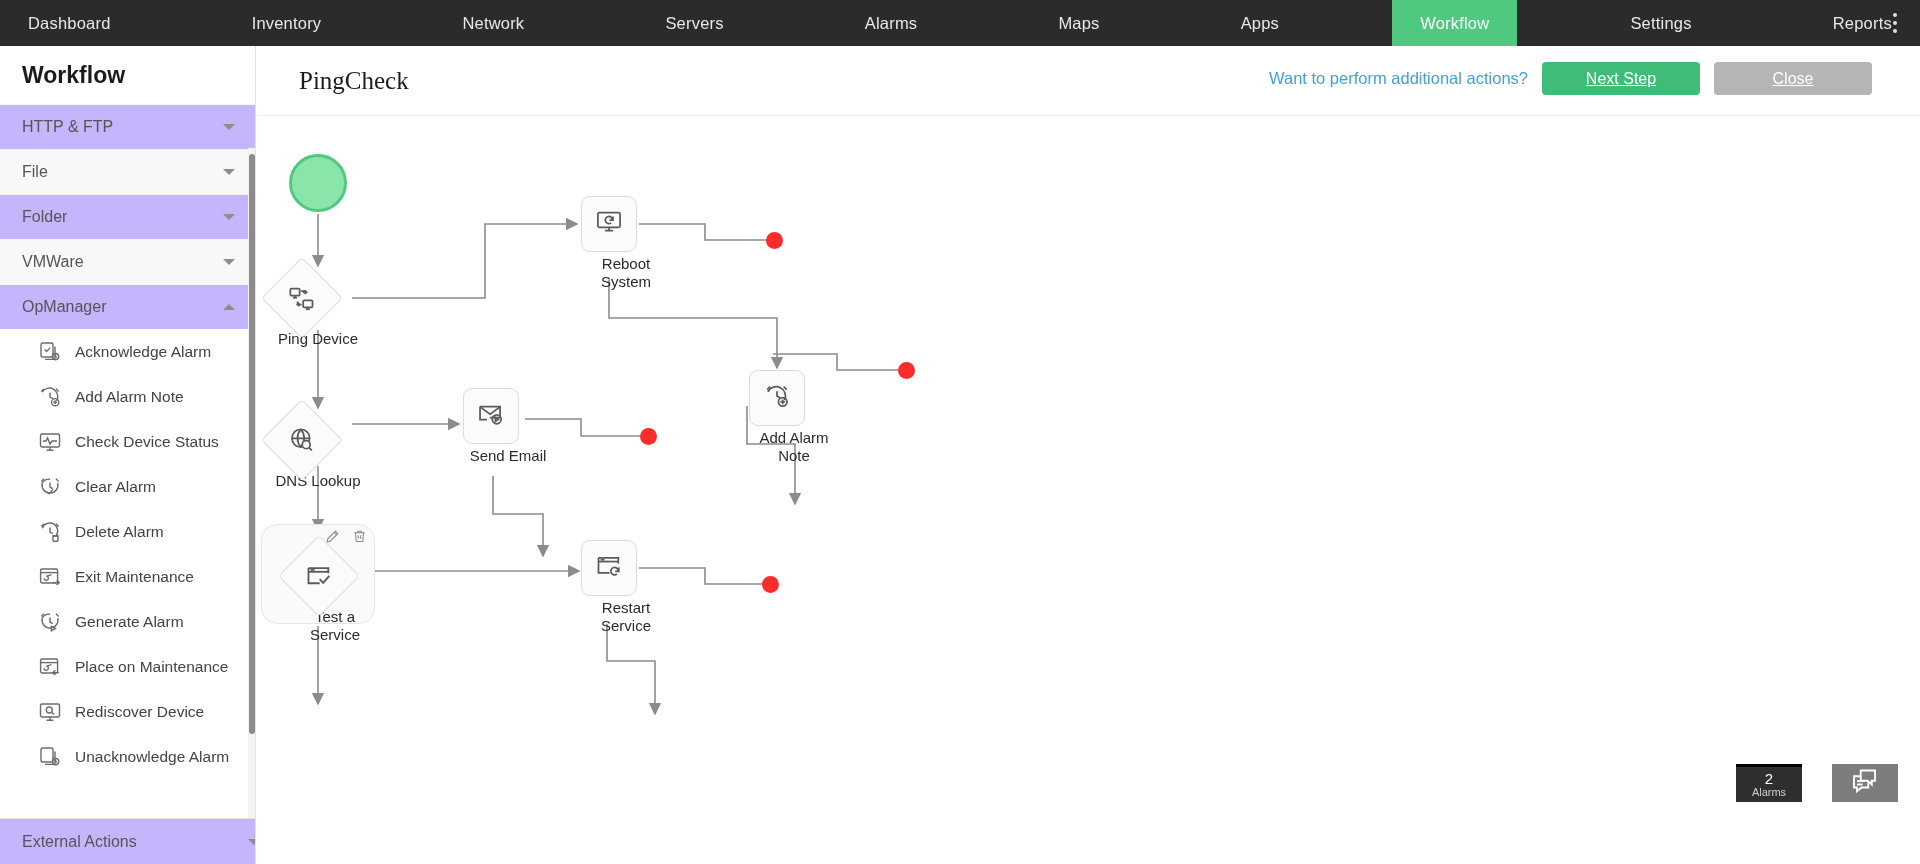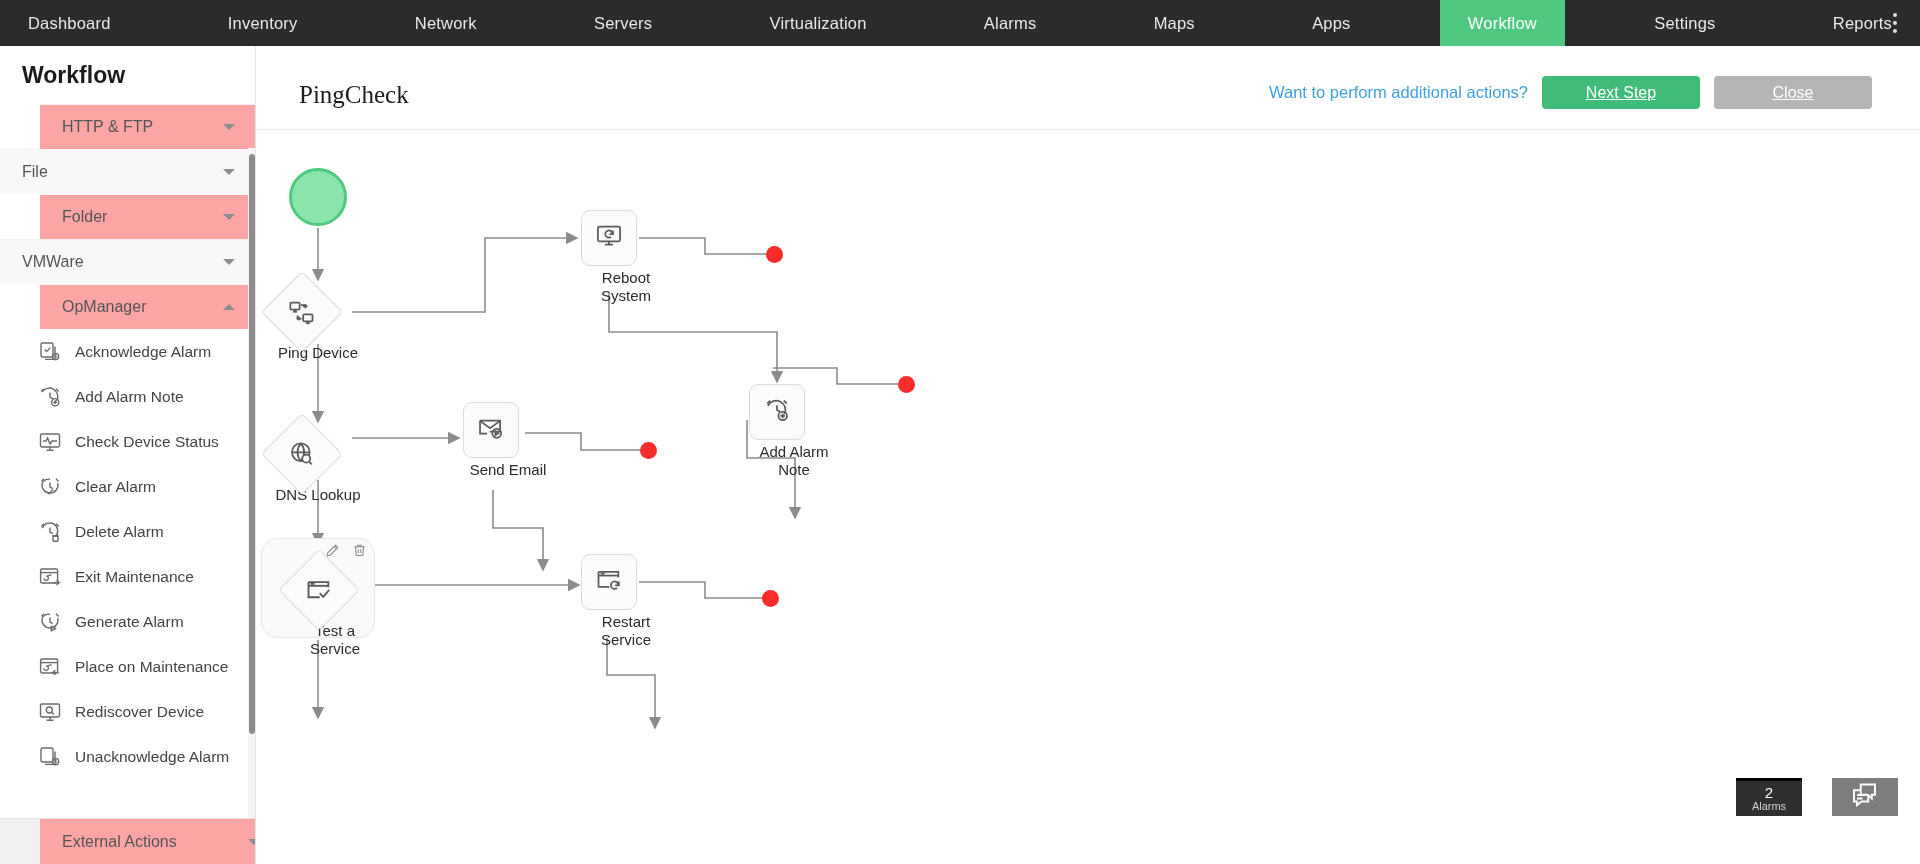--- a/index.html
+++ b/index.html
@@ -49,21 +49,21 @@
     font-size: 23px; font-weight: bold; color: #1b1b1b;
   }
   .group-row {
     height: 45px;
     display: flex; align-items: center; justify-content: space-between;
     padding: 0 20px 0 22px;
     font-size: 16px; color: #555;
     cursor: pointer;
     border-top: 1px solid #f2f2f2;
   }
-  .group-row.shade { background: #fca5a5; margin-left: 40px; }
+  .group-row.shade { background: #c4b5fd; }
   .group-row.shade2 { background: #f8f8f8; }
   .caret { width: 0; height: 0; border-left: 6px solid transparent; border-right: 6px solid transparent; border-top: 6px solid #8d8d8d; }
   .caret.up { border-top: none; border-bottom: 6px solid #8d8d8d; }
 
   .sub-item {
     display: flex; align-items: center;
     min-height: 45px;
     padding: 5px 14px 5px 38px;
     gap: 13px;
     font-size: 15.5px; color: #444;
@@ -88,21 +88,20 @@
     position: absolute; left: 0; bottom: 0; width: 280px;
     background: #f1f1f1;
     border-top: 1px solid #e3e3e3;
   }
 
   
   #main {
     position: absolute; top: 46px; left: 257px;
     width: 1663px; height: 756px;
     background: #ffffff;
-    margin-top: 14px;
   }
   #main-header {
     position: relative; height: 70px;
     display: flex; align-items: center;
     border-bottom: 1px solid #ededed;
   }
   #page-title {
     margin-left: 42px;
     font-size: 25px;
     font-family: "Liberation Serif", serif;
@@ -194,23 +193,20 @@
       <span>Dashboard</span>
     </div>
   <div class="nav-item">
       <span>Inventory</span>
     </div>
   <div class="nav-item">
       <span>Network</span>
     </div>
   <div class="nav-item">
       <span>Servers</span>
-    </div>
-  <div class="nav-item">
-      <span>Virtualization</span>
     </div>
   <div class="nav-item">
       <span>Alarms</span>
     </div>
   <div class="nav-item">
       <span>Maps</span>
     </div>
   <div class="nav-item">
       <span>Apps</span>
     </div>

